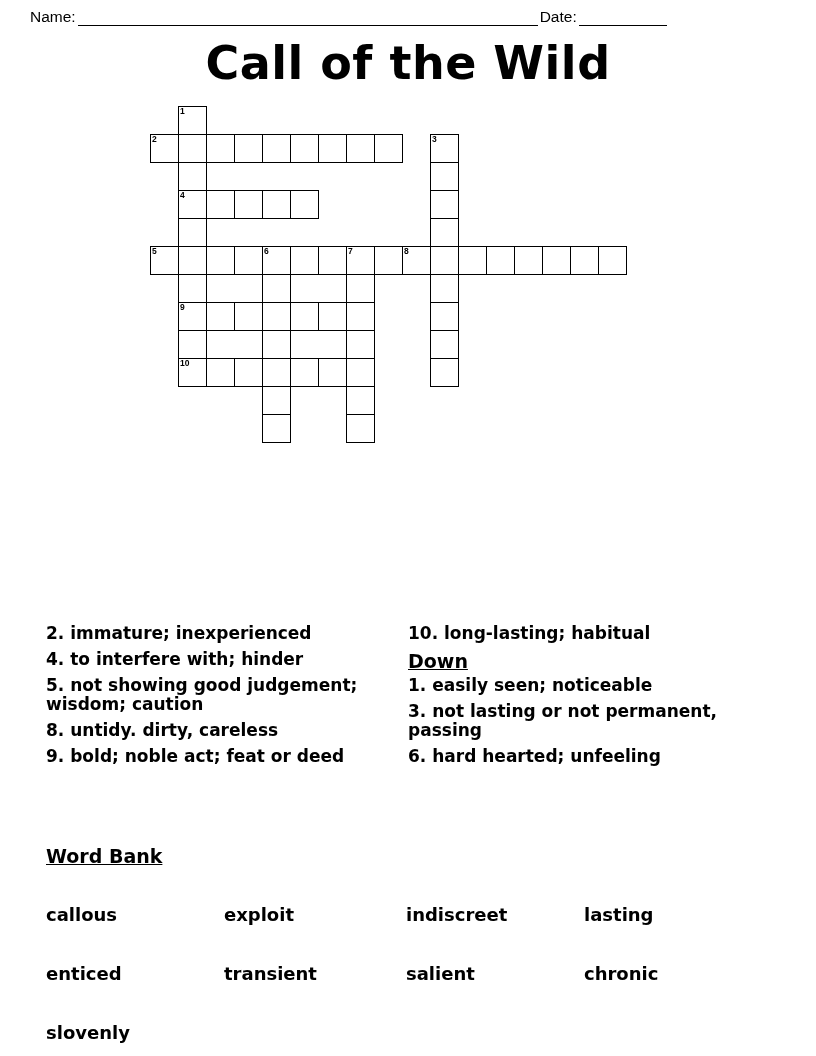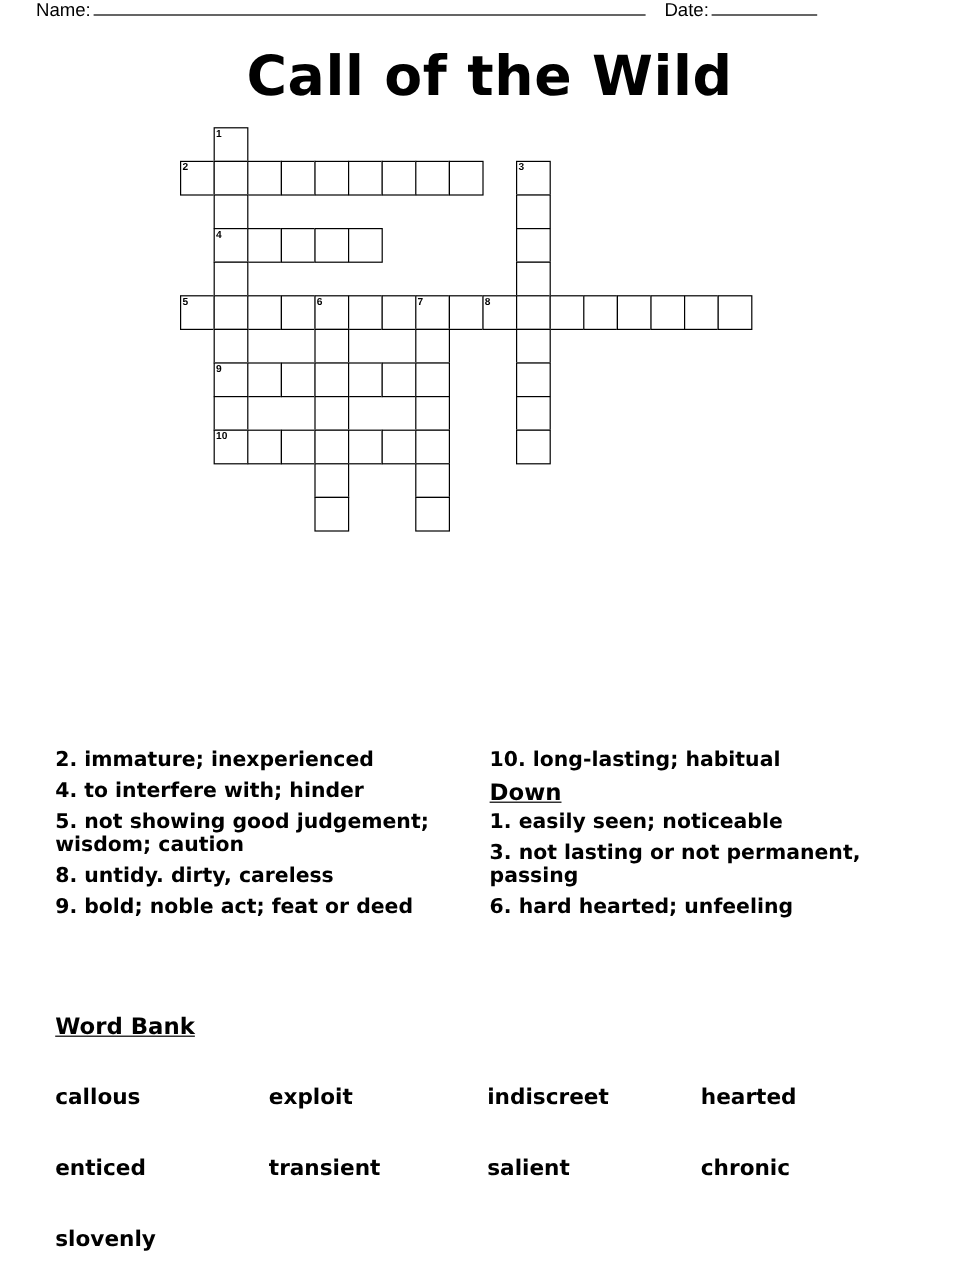--- a/index.html
+++ b/index.html
@@ -22,36 +22,36 @@
   }
 
   
   .header-line {
     position: absolute;
     top: 0px;
     left: 30px;
     right: 30px;
     height: 26px;
     display: flex;
-    align-items: flex-start;
+    align-items: flex-end;
     font-size: 15.5px;
     white-space: nowrap;
   }
   .header-line .label {
     font-size: 15.5px;
   }
   .header-line .rule {
     display: inline-block;
     border-bottom: 1px solid #000;
     height: 12px;
     margin: 0 2px;
   }
   .rule-name { width: 460px; }
   .rule-date { width: 88px; }
-  .date-label { margin-left: 14px; }
+  .date-label { }
 
   
   .title {
     position: absolute;
     top: 36px;
     left: 0;
     width: 816px;
     text-align: center;
     font-size: 46px;
     font-weight: bold;
@@ -264,21 +264,21 @@
       <div class="clue">6. hard hearted; unfeeling</div>
     </div>
   </div>
 
   <div class="wordbank">
     <div class="wb-head">Word Bank</div>
     <div class="wb-grid" id="wb-grid">
         <div class="wb-word">callous</div>
         <div class="wb-word">exploit</div>
         <div class="wb-word">indiscreet</div>
-        <div class="wb-word">hearted</div>
+        <div class="wb-word">lasting</div>
         <div class="wb-word">enticed</div>
         <div class="wb-word">transient</div>
         <div class="wb-word">salient</div>
         <div class="wb-word">chronic</div>
         <div class="wb-word">slovenly</div>
       </div>
   </div>
 
 </div>
 

